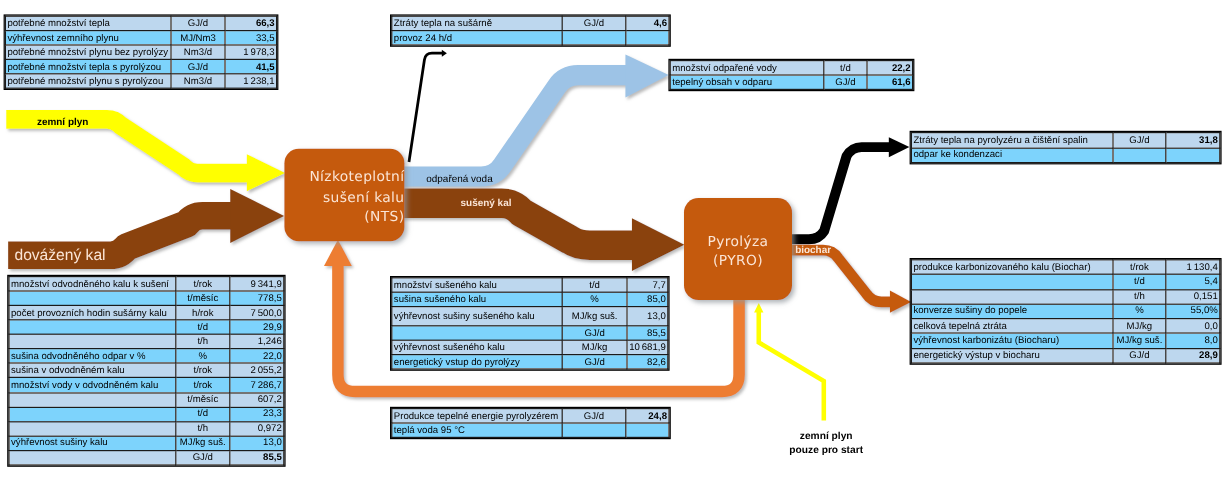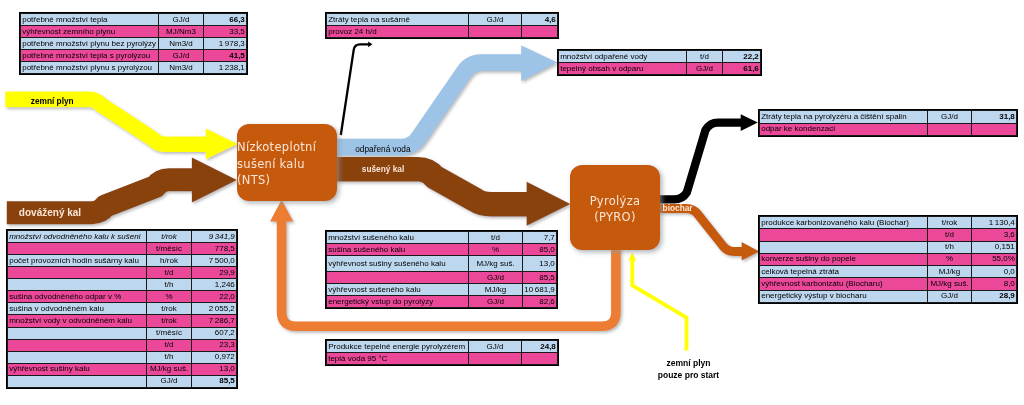--- a/index.html
+++ b/index.html
@@ -3,21 +3,21 @@
 <meta charset="utf-8">
 <style>
   html,body{margin:0;padding:0;background:#ffffff;-webkit-font-smoothing:antialiased;}
   body{width:1024px;height:405px;overflow:hidden;font-family:"Liberation Sans",sans-serif;}
   #stage{position:relative;width:1024px;height:405px;background:#fff;}
   .tbl{position:absolute;border-collapse:collapse;table-layout:fixed;background:#fff;
        box-sizing:border-box;outline:1.7px solid #000;outline-offset:-0.85px;}
   .tbl td{border:0.6px solid #1a1a1a;padding:0 1.2px;font-size:8px;line-height:1;
           color:#000;white-space:nowrap;overflow:hidden;height:12px;box-sizing:border-box;}
   .blue{background:#bdd7ee;}
-  .wht{background:#ec4899;}
+  .wht{background:#7dd3fc;}
   .c{text-align:center;}
   .r{text-align:right;}
   .b{font-weight:bold;}
   svg.layer{position:absolute;left:0;top:0;width:1024px;height:405px;pointer-events:none;}
   .boxlbl{position:absolute;color:#fbe5d6;text-align:center;font-family:"DejaVu Sans",sans-serif;
           font-size:11.5px;line-height:16.4px;letter-spacing:.3px;padding-top:3px;box-sizing:border-box;}
 </style>
 </head>
 <body>
 
@@ -73,21 +73,21 @@
     </g>
 
     <g>
       <path d="M 632.3 257 L 632.3 285.3 L 686.5 317.5 L 686.5 350.5" fill="none" stroke="#ffff00" stroke-width="3.8" stroke-linejoin="miter" stroke-linecap="butt"></path>
       <path d="M 632.3 252.4 L 636.2 260.4 L 628.4 260.4 Z" fill="#ffff00"></path>
     </g>
 
     <rect filter="url(#shbox)" x="237" y="124" width="100" height="77" rx="12" ry="12" fill="#c55a11"></rect>
     <rect filter="url(#shbox)" x="570" y="165" width="90" height="85" rx="12" ry="12" fill="#c55a11"></rect>
   </svg>
-<table class="tbl" style="left: 20px; top: 13px; width: 226px; height: 60px;">
+<table class="tbl" style="left: 4px; top: 13px; width: 226px; height: 60px;">
       <colgroup>
         <col style="width: 138px;">
         <col style="width: 45px;">
         <col style="width: 43px;">
       </colgroup>
       <tbody>
         <tr style="height: 12px;">
           <td class="blue">potřebné množství tepla</td>
           <td class="blue c">GJ/d</td>
           <td class="blue r b">66,3</td>
@@ -171,21 +171,21 @@
         </tr>
       </tbody>
     </table>
     <table class="tbl" style="left: 7px; top: 230px; width: 229px; height: 157px;">
       <colgroup>
         <col style="width: 139px;">
         <col style="width: 45px;">
         <col style="width: 45px;">
       </colgroup>
       <tbody>
-        <tr style="height: 12.0769px; font-style: italic;">
+        <tr style="height: 12.0769px;">
           <td class="blue">množství odvodněného kalu k sušení</td>
           <td class="blue c">t/rok</td>
           <td class="blue r">9 341,9</td>
         </tr>
         <tr style="height: 12.0769px;">
           <td class="wht"></td>
           <td class="wht c">t/měsíc</td>
           <td class="wht r">778,5</td>
         </tr>
         <tr style="height: 12.0769px;">
@@ -311,21 +311,21 @@
       </colgroup>
       <tbody>
         <tr style="height: 12.2857px;">
           <td class="blue">produkce karbonizovaného kalu (Biochar)</td>
           <td class="blue c">t/rok</td>
           <td class="blue r">1 130,4</td>
         </tr>
         <tr style="height: 12.2857px;">
           <td class="wht"></td>
           <td class="wht c">t/d</td>
-          <td class="wht r">3,6</td>
+          <td class="wht r">5,4</td>
         </tr>
         <tr style="height: 12.2857px;">
           <td class="blue"></td>
           <td class="blue c">t/h</td>
           <td class="blue r">0,151</td>
         </tr>
         <tr style="height: 12.2857px;">
           <td class="wht">konverze sušiny do popele</td>
           <td class="wht c">%</td>
           <td class="wht r">55,0%</td>
@@ -340,31 +340,31 @@
           <td class="wht c">MJ/kg suš.</td>
           <td class="wht r">8,0</td>
         </tr>
         <tr style="height: 12.2857px; padding-left: 44px;">
           <td class="blue">energetický výstup v biocharu</td>
           <td class="blue c">GJ/d</td>
           <td class="blue r b">28,9</td>
         </tr>
       </tbody>
     </table>
-    <div class="boxlbl" style="left: 237px; top: 124px; width: 100px; height: 77px; display: flex; flex-direction: column; align-items: flex-start; justify-content: center;">
+    <div class="boxlbl" style="left: 237px; top: 124px; width: 100px; height: 77px; display: flex; flex-direction: column; align-items: flex-end; justify-content: center;">
       <div>Nízkoteplotní</div>
       <div>sušení kalu</div>
       <div>(NTS)</div>
     </div>
     <div class="boxlbl" style="left: 570px; top: 165px; width: 90px; height: 85px; display: flex; flex-direction: column; align-items: center; justify-content: center;">
       <div>Pyrolýza</div>
       <div>(PYRO)</div>
     </div>
     <div class="flowlbl" style="position: absolute; left: 52.2px; top: 101.3px; transform: translate(-50%, -50%); color: rgb(0, 0, 0); font-size: 8.3px; font-weight: bold; white-space: nowrap;">zemní plyn</div>
-    <div class="flowlbl" style="position: absolute; left: 50px; top: 212.3px; transform: translate(-50%, -50%); color: rgb(251, 229, 214); font-size: 10px; font-weight: bold; white-space: nowrap;">dovážený kal</div>
+    <div class="flowlbl" style="position: absolute; left: 50px; top: 212.3px; transform: translate(-50%, -50%); color: rgb(251, 229, 214); font-size: 13px; font-weight: normal; white-space: nowrap;">dovážený kal</div>
     <div class="flowlbl" style="position: absolute; left: 382.9px; top: 148.6px; transform: translate(-50%, -50%); color: rgb(0, 0, 0); font-size: 8.3px; font-weight: normal; white-space: nowrap;">odpařená voda</div>
-    <div class="flowlbl" style="position: absolute; left: 383px; top: 168.5px; transform: translate(-50%, -50%); color: rgb(251, 229, 214); font-size: 8.3px; font-weight: bold; white-space: nowrap;">sušený kal</div>
+    <div class="flowlbl" style="position: absolute; left: 405px; top: 168.5px; transform: translate(-50%, -50%); color: rgb(251, 229, 214); font-size: 8.3px; font-weight: bold; white-space: nowrap;">sušený kal</div>
     <div class="flowlbl" style="position: absolute; left: 677.6px; top: 208.4px; transform: translate(-50%, -50%); color: rgb(251, 229, 214); font-size: 8.3px; font-weight: bold; white-space: nowrap;">biochar</div>
     <div style="position: absolute; left: 688.5px; top: 368.5px; transform: translate(-50%, -50%); text-align: center; font-size: 8.5px; font-weight: bold; line-height: 1.45; white-space: nowrap;">
       <div>zemní plyn</div>
       <div>pouze pro start</div>
     </div>
   </div>
 
 </body></html>

